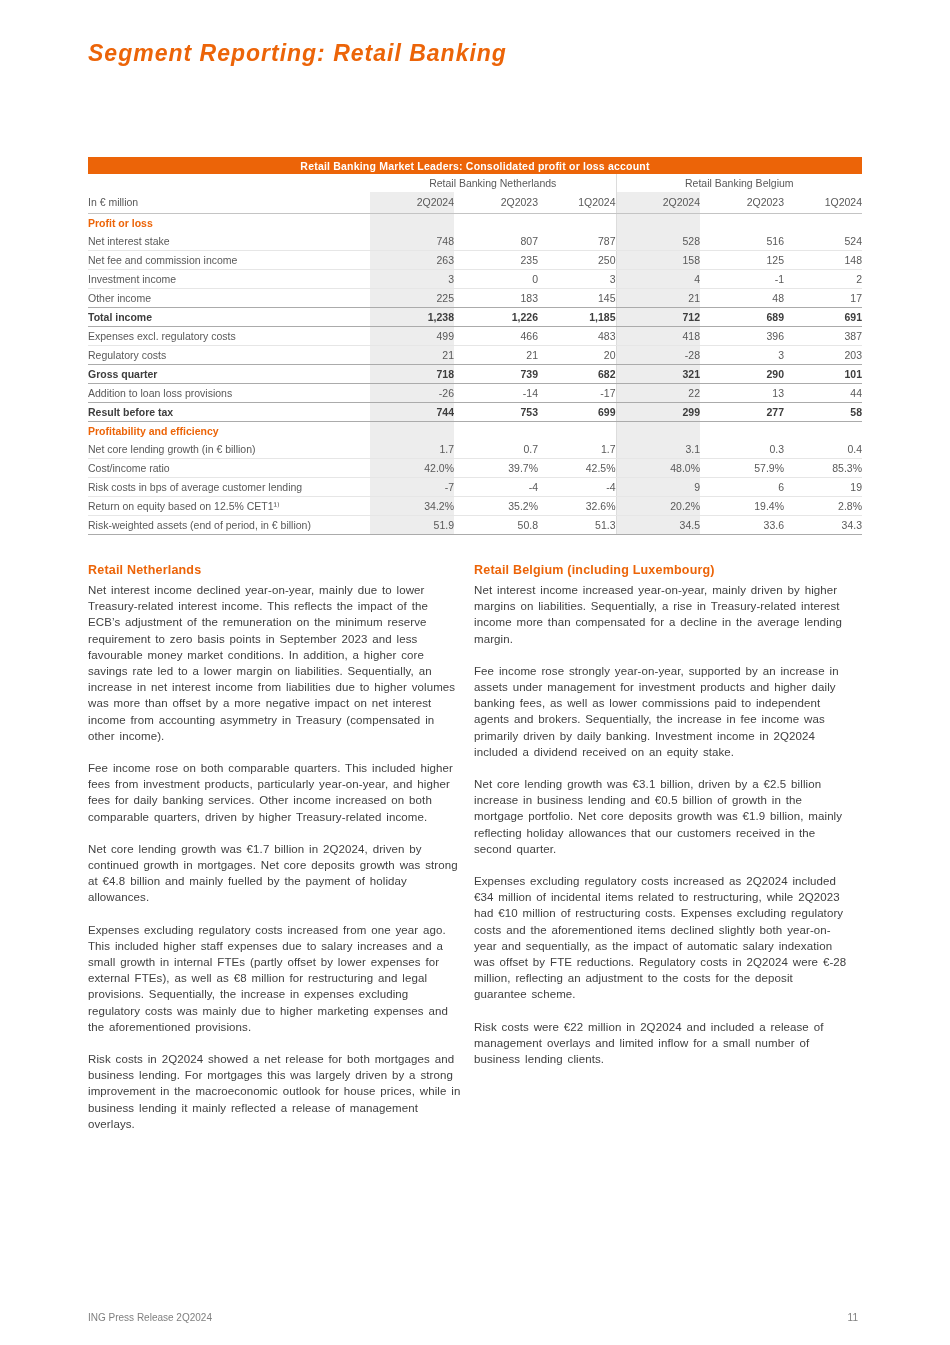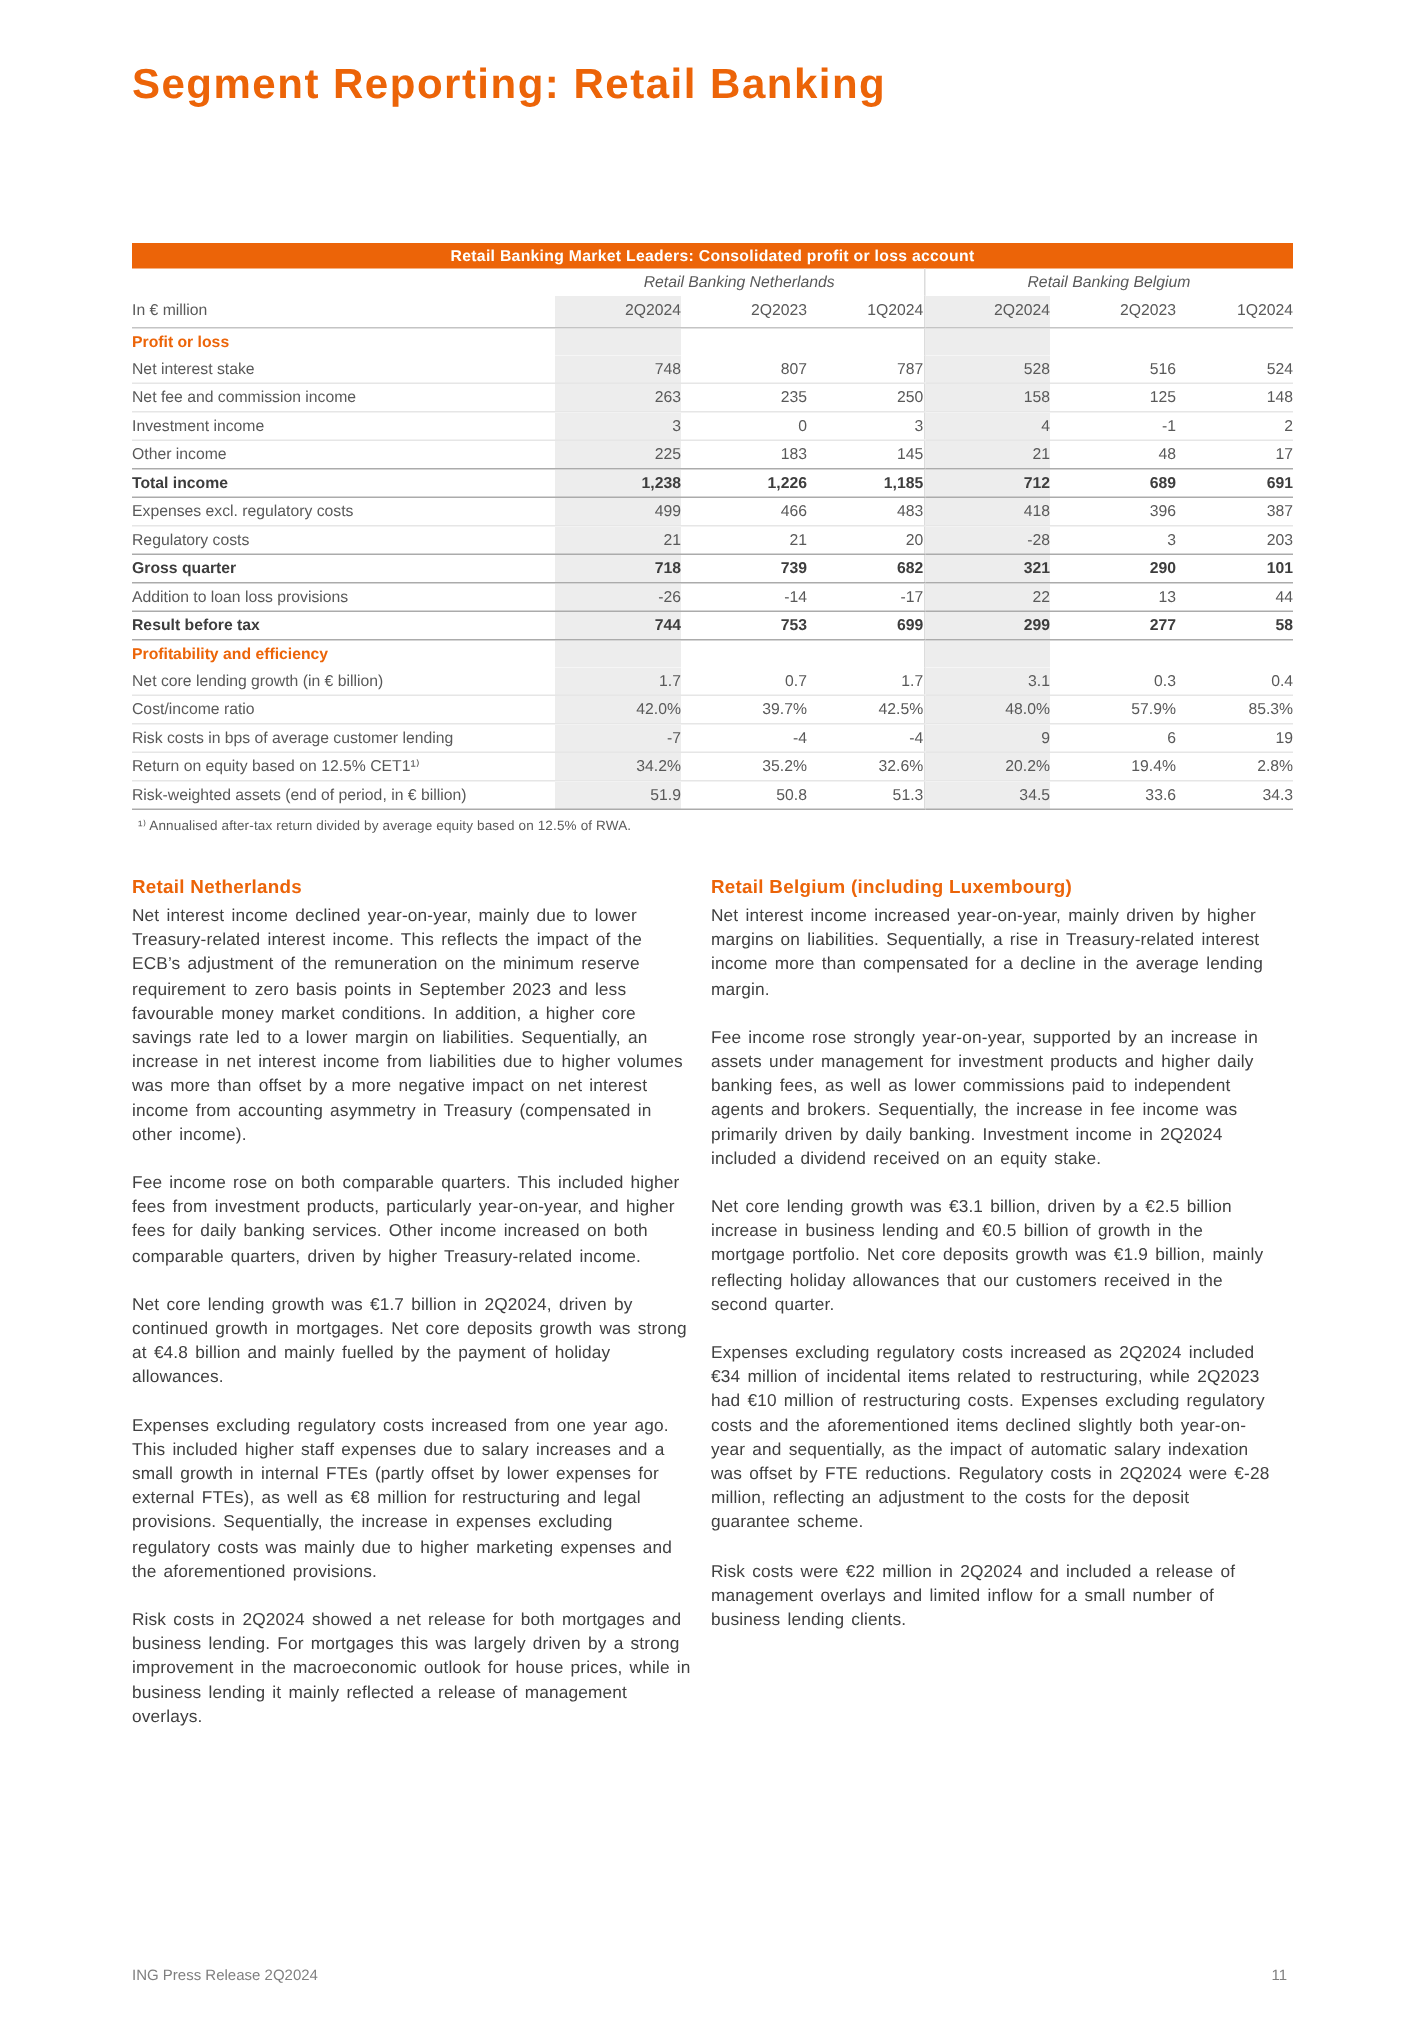--- a/index.html
+++ b/index.html
@@ -8,40 +8,41 @@
   }
   *{margin:0;padding:0;box-sizing:border-box;}
   html,body{background:#fff;}
   body{
     width:950px;height:1345px;position:relative;overflow:hidden;
     font-family:"Liberation Sans","DejaVu Sans",sans-serif;
   }
   .page{width:950px;height:1345px;position:relative;padding:0 88px;}
   h1.page-title{
     padding-top:40px;
-    font-size:28px;font-weight:bold;color:var(--accent);
+    font-size:23px;font-weight:bold;color:var(--accent);
     letter-spacing:1px;
+    font-style:italic;
   }
   
   .table-wrap{margin-top:90px;width:774px;}
   .table-bar{
     background:var(--accent);color:#fff;
     font-size:10.5px;font-weight:bold;
     padding:3px 6px 2px 6px;height:17px;line-height:12px;
     letter-spacing:0.2px;
     text-align:center;
   }
   table.pl{border-collapse:collapse;width:774px;table-layout:fixed;}
   table.pl td{
     font-size:10.5px;color:#595959;padding:2.5px 0;line-height:13px;
     overflow:hidden;white-space:nowrap;
   }
   td.lbl{text-align:left;padding-left:2px;}
   td.num{text-align:right;padding-right:9px;}
-  td.grp{text-align:center;font-size:10.5px;color:#595959;padding:4px 0 3px 0;font-style:italic;}
+  td.grp{text-align:center;font-size:10.5px;color:#595959;padding:4px 0 3px 0;}
   .c0,.c3{background:var(--highlight);}
   .c3,.grp-be{border-left:1px solid #DCDCDC;}
   thead tr.qrow td{border-bottom:1px solid #C4C4C4;padding-top:4px;padding-bottom:4px;margin-left:24px;}
   tr.normal td{border-bottom:1px solid #E6E6E6;}
   tr.section td{border-bottom:none;color:var(--accent);font-weight:bold;}
   tr.bold td{font-weight:bold;color:#3D3D3D;}
   tr.bold td, tr.pre-bold td{border-bottom:1px solid #ABABAB;}
   tbody tr:last-child td{border-bottom:1px solid #ABABAB;}
   .footnote{
     font-size:9px;color:#595959;margin-top:5px;padding-left:4px;letter-spacing:0.1px;
@@ -248,21 +249,20 @@
             <td class="lbl">Risk-weighted assets (end of period, in € billion)</td>
             <td class="num c0">51.9</td>
             <td class="num c1">50.8</td>
             <td class="num c2">51.3</td>
             <td class="num c3">34.5</td>
             <td class="num c4">33.6</td>
             <td class="num c5">34.3</td>
           </tr>
         </tbody>
     </table>
-    <div class="footnote">¹⁾ Annualised after-tax return divided by average equity based on 12.5% of RWA.</div>
   </div>
 
   <div class="cols">
     <div class="col">
       <h2>Retail Netherlands</h2>
       <div>
           <p>Net interest income declined year-on-year, mainly due to lower Treasury-related interest income. This reflects the impact of the ECB’s adjustment of the remuneration on the minimum reserve requirement to zero basis points in September 2023 and less favourable money market conditions. In addition, a higher core savings rate led to a lower margin on liabilities. Sequentially, an increase in net interest income from liabilities due to higher volumes was more than offset by a more negative impact on net interest income from accounting asymmetry in Treasury (compensated in other income).</p>
           <p>Fee income rose on both comparable quarters. This included higher fees from investment products, particularly year-on-year, and higher fees for daily banking services. Other income increased on both comparable quarters, driven by higher Treasury-related income.</p>
           <p>Net core lending growth was €1.7 billion in 2Q2024, driven by continued growth in mortgages. Net core deposits growth was strong at €4.8 billion and mainly fuelled by the payment of holiday allowances.</p>
           <p>Expenses excluding regulatory costs increased from one year ago. This included higher staff expenses due to salary increases and a small growth in internal FTEs (partly offset by lower expenses for external FTEs), as well as €8 million for restructuring and legal provisions. Sequentially, the increase in expenses excluding regulatory costs was mainly due to higher marketing expenses and the aforementioned provisions.</p>

